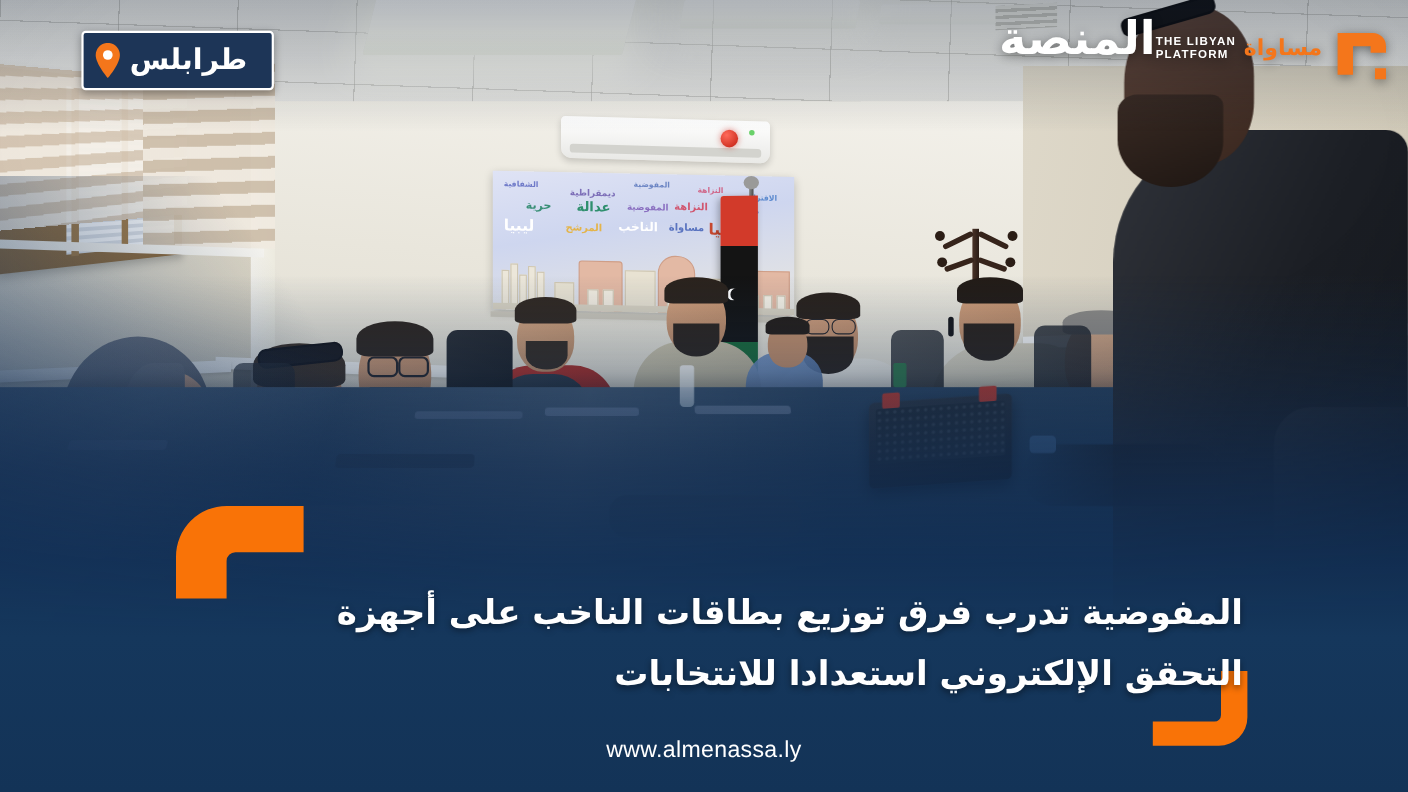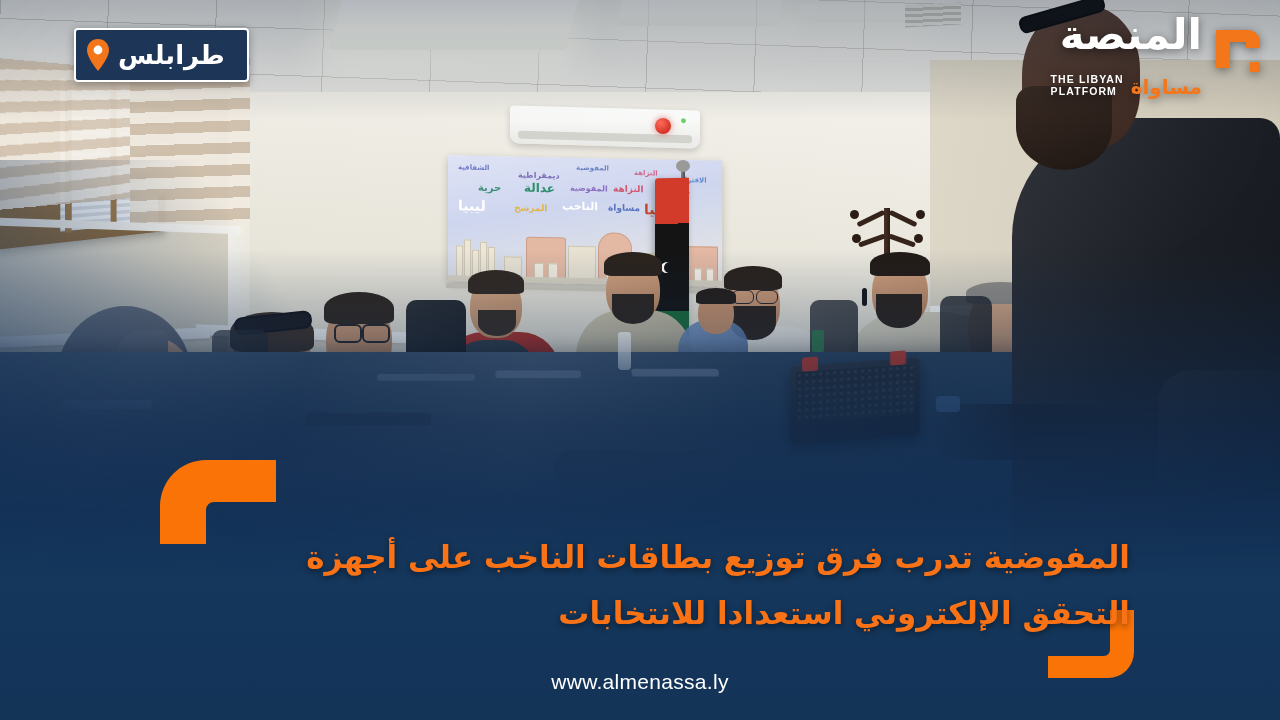--- a/index.html
+++ b/index.html
@@ -238,45 +238,45 @@
     letter-spacing:0;font-family:"DejaVu Sans",sans-serif;
   }
   .pin{position:relative;width:24px;height:32px;flex:0 0 auto;}
 
   
   .brand{
     position:absolute;right:14px;top:14px;
     display:flex;align-items:flex-start;gap:6px;
     filter:drop-shadow(0 2px 5px rgba(0,0,0,.45));
   }
-  .brand-txt{display:flex;flex-direction:column;align-items:flex-end;line-height:1;gap:15px;}
+  .brand-txt{display:flex;flex-direction:row;align-items:flex-end;line-height:1;}
   .brand-ar-main{
     color:#ffffff;font-size:42px;font-weight:700;
     font-family:"DejaVu Sans",sans-serif;letter-spacing:-1px;
   }
-  .brand-sub{display:flex;align-items:flex-end;gap:7px;margin-top:3px;}
+  .brand-sub{display:flex;align-items:flex-start;gap:7px;margin-top:3px;}
   .brand-ar-sub{
     color:#f4761b;font-size:20px;font-weight:700;
     font-family:"DejaVu Sans",sans-serif;
   }
   .brand-en{display:flex;flex-direction:column;align-items:flex-start;}
   .brand-en span{
     color:#ffffff;font-size:10.5px;font-weight:700;letter-spacing:1.1px;
     font-family:"Liberation Sans",sans-serif;line-height:11.5px;
   }
   .brand-mark{width:58px;height:58px;flex:0 0 auto;margin-top:4px;}
 
   
   .bracket{position:absolute;}
 
   
   .headline{
     position:absolute;left:210px;right:150px;top:508px;
     direction:rtl;text-align:right;
-    color:#f97316;
+    color:#ffffff;
     font-family:"DejaVu Sans",sans-serif;
     font-size:31px;font-weight:700;line-height:56px;
     text-shadow:0 2px 6px rgba(0,0,0,.45);
   }
 
   
   .site{
     position:absolute;left:0;right:0;bottom:26px;text-align:center;
     color:#ffffff;font-family:"Liberation Sans",sans-serif;
     font-size:21px;letter-spacing:.3px;font-weight:400;

